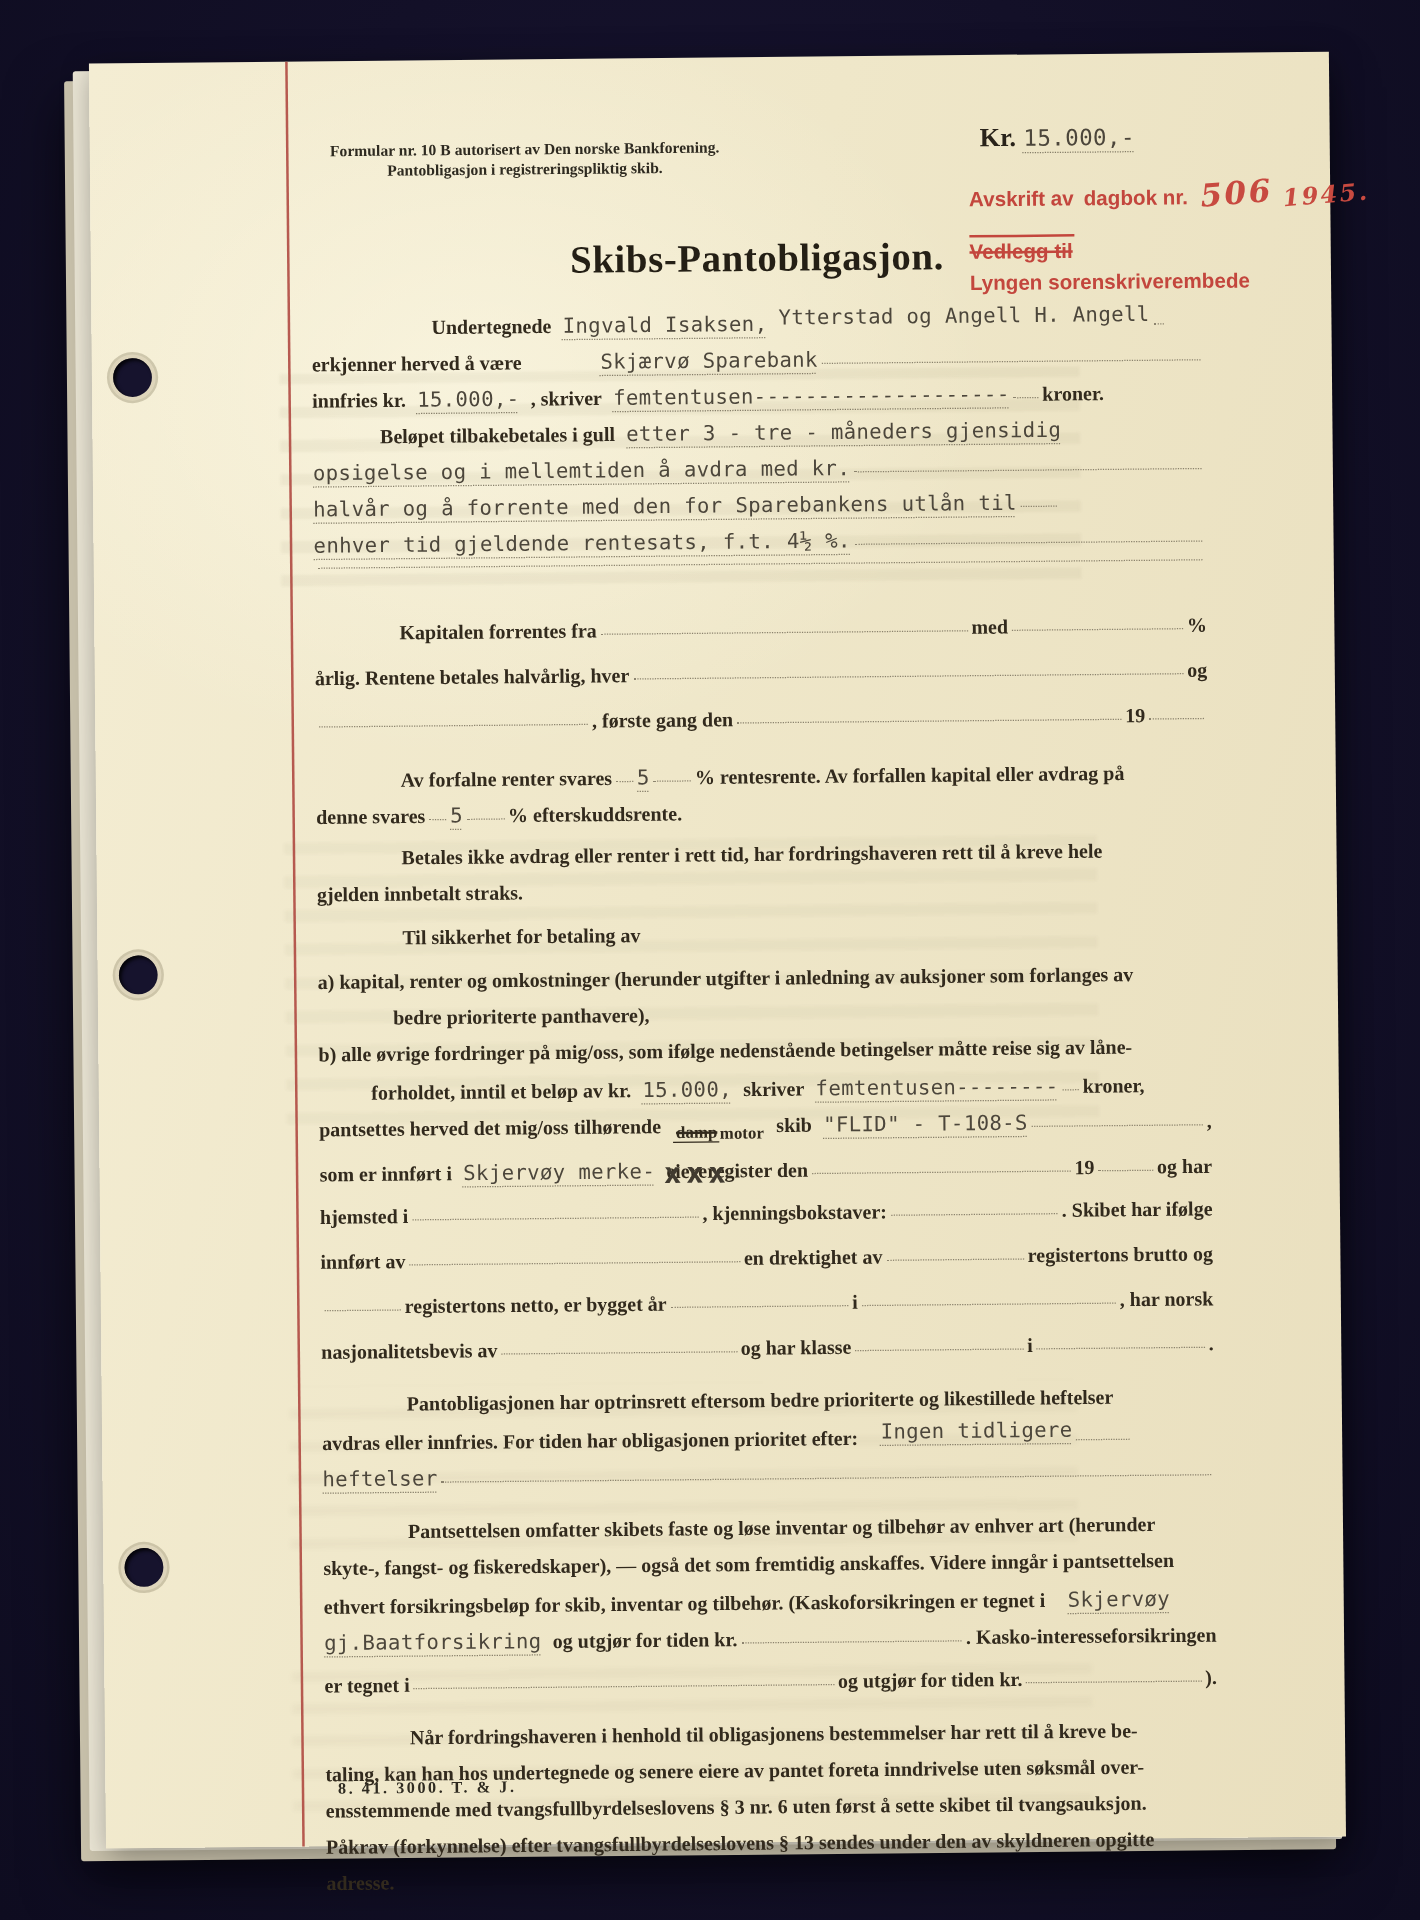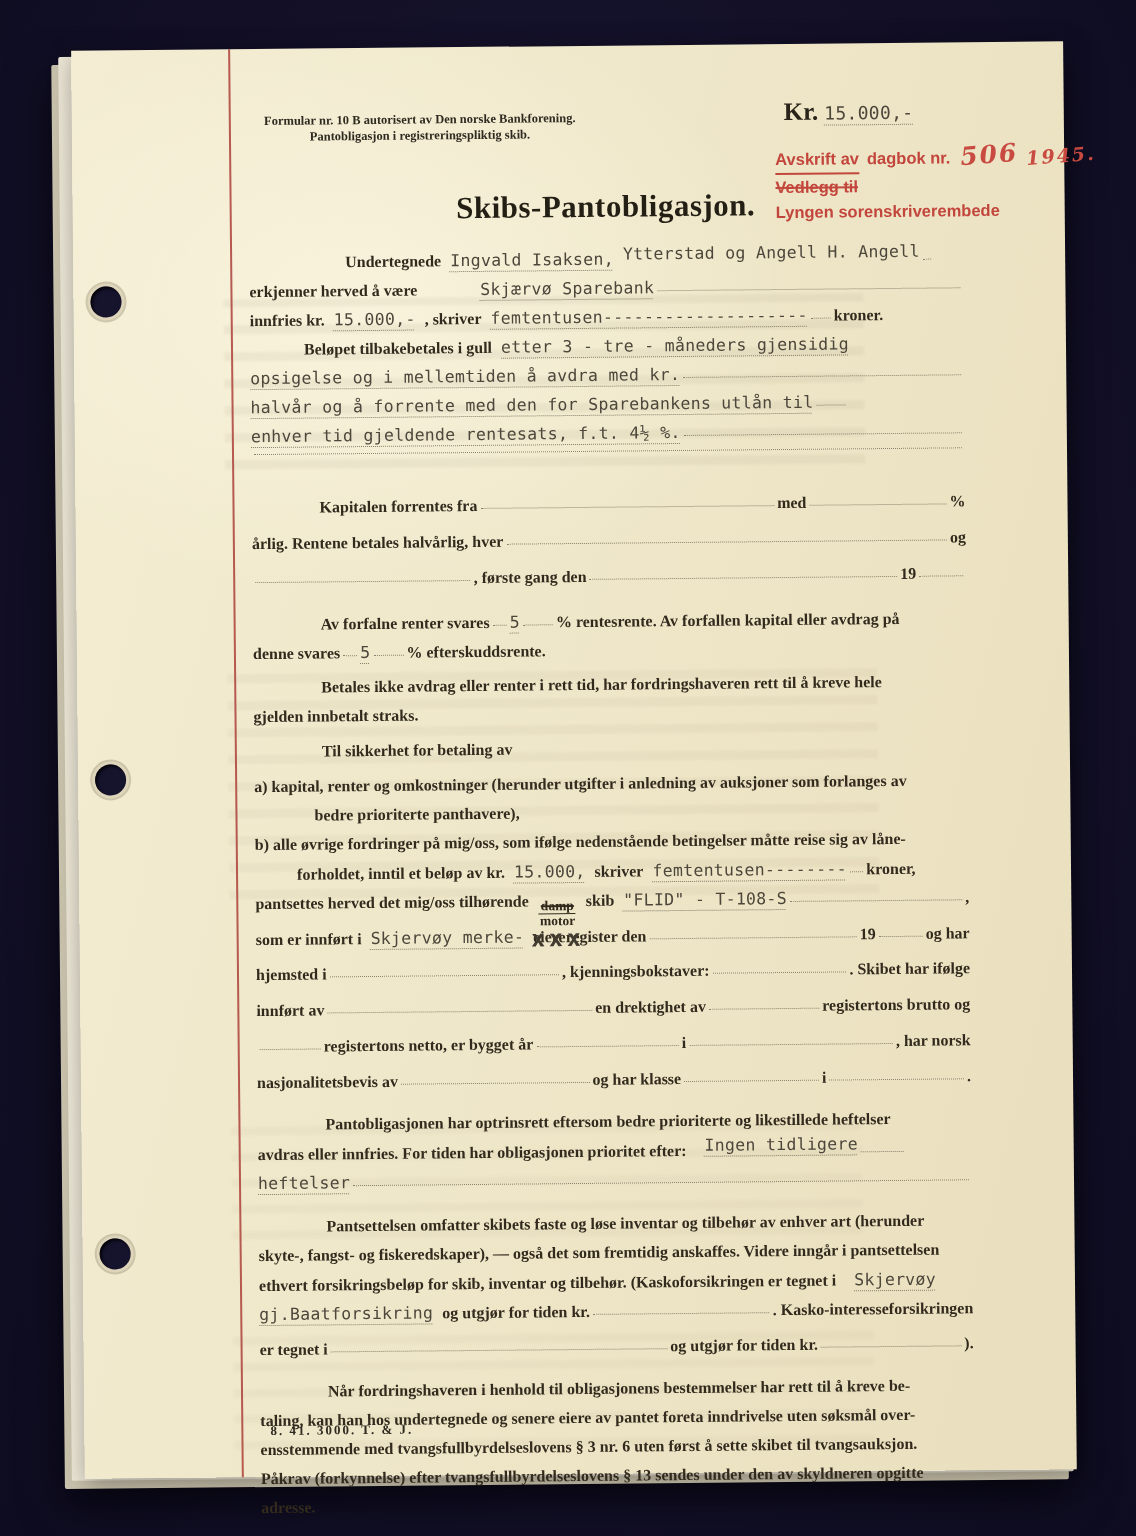--- a/index.html
+++ b/index.html
@@ -37,46 +37,46 @@
   .h1{top:236px}.h2{top:714px}.h3{top:1188px}
 
   .pr{font-family:"Liberation Serif",serif;font-weight:700;font-size:16px;color:#322a1d;}
   .ty{font-family:"DejaVu Sans Mono",monospace;font-size:16.5px;color:#4c463b;letter-spacing:.3px;white-space:pre;}
   .u{text-decoration:underline dotted rgba(122,114,94,.9);text-underline-offset:5px;text-decoration-thickness:1.4px;}
   .raise{position:relative;top:-5px;}
 
   .form-note{position:absolute;left:172px;top:64px;width:352px;text-align:center;
     font-family:"Liberation Serif",serif;font-weight:700;font-size:12.5px;line-height:16px;color:#2e2a20;}
   .kr{position:absolute;left:712px;top:54px;display:flex;align-items:baseline;}
-  .kr-label{font-family:"Liberation Serif",serif;font-weight:700;font-size:25px;color:#29231a;margin-right:6px;}
+  .kr-label{font-family:"Liberation Serif",serif;font-weight:700;font-size:21px;color:#29231a;margin-right:6px;}
   .kr-value{font-size:18px;}
   .stamp{position:absolute;left:703px;top:100px;width:340px;
     font-family:"Liberation Sans",sans-serif;font-weight:700;font-size:16.5px;color:#c3463d;line-height:25px;}
   .stamp .row{display:flex;align-items:baseline;white-space:nowrap;}
-  .st-u{border-bottom:2px solid #c3463d;padding-bottom:1px;margin-right:8px;}
+  .st-u{border-bottom:2px solid #c3463d;padding-bottom:15px;margin-right:8px;}
   .st-strike{text-decoration:line-through;text-decoration-thickness:2px;text-align:right;}
   .hand{font-family:"DejaVu Serif",serif;font-style:italic;font-size:25px;color:#c84a40;
     display:inline-block;transform:rotate(-4deg);margin-left:10px;letter-spacing:2px;}
   .hand.small{font-size:19px;margin-left:8px;}
   .title{position:absolute;left:338px;top:143px;width:390px;margin:0;text-align:center;
     font-family:"Liberation Serif",serif;font-weight:700;font-size:31px;letter-spacing:.5px;color:#241f15;}
 
   .content{position:absolute;left:176px;top:204px;width:714px;}
   .line{display:flex;align-items:baseline;height:29px;white-space:nowrap;}
   .tall{height:36px;}
   .fill{flex:1 1 auto;border-bottom:1.5px dotted rgba(122,114,94,.85);
     transform:translateY(-2px);margin:0 3px;min-width:8px;}
   .f02{flex-grow:.2}.f04{flex-grow:.4}.f06{flex-grow:.6}.f1{flex-grow:1}.f14{flex-grow:1.4}
   .f2{flex-grow:2}.f24{flex-grow:2.4}.f3{flex-grow:3}
   .fx14{flex:0 0 14px}.fx30{flex:0 0 30px}.fx44{flex:0 0 44px}
   .ind54{padding-left:54px}.ind68{padding-left:68px}.ind90{padding-left:96px}.ind42{padding-left:42px}.ind60{padding-left:60px}
   .gapl{margin-left:9px}.gapr{margin-right:9px}
   .mt6{margin-top:6px}.mt8{margin-top:8px}.mt14{margin-top:14px}
 
-  .frac{display:inline-flex;flex-direction:column;align-items:center;
+  .frac{display:inline-flex;flex-direction:row;align-items:center;
     font-size:13.5px;line-height:14px;margin:0 10px;transform:translateY(4px);}
   .frac .top{text-decoration:line-through;text-decoration-thickness:2px;
     border-bottom:1.5px solid #322a1d;padding:0 2px;}
   .ot{position:relative;display:inline-block;}
   .ot .xx{position:absolute;left:-2px;top:-3px;font-family:"DejaVu Sans Mono",monospace;
     font-size:23px;letter-spacing:4px;color:#413b30;}
   .footer{position:absolute;left:186px;top:1374px;
     font-family:"Liberation Serif",serif;font-weight:700;font-size:13px;letter-spacing:2px;color:#2e2a20;}
 </style>
 </head>

